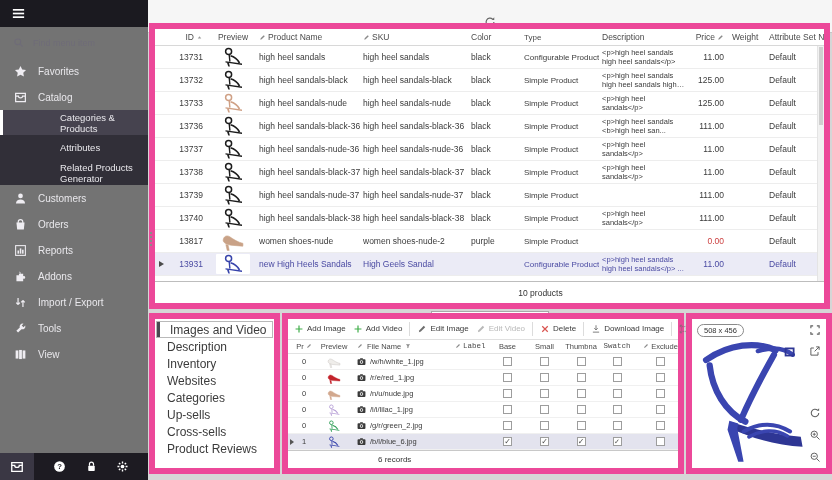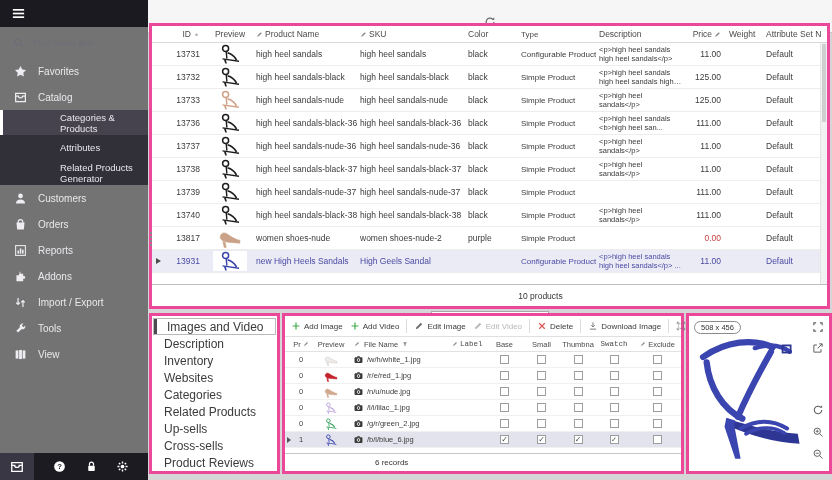--- a/index.html
+++ b/index.html
@@ -26,21 +26,21 @@
   .main{position:absolute;left:148px;top:0;right:0;bottom:0;background:#d6d6d6;}
   .toolbar{position:absolute;left:0;top:0;right:0;height:22px;background:#f6f6f6;border-bottom:1px solid #c6c6c6;display:flex;align-items:center;padding:16px 5px;gap:2px;font-size:8.5px;color:#3a3a3a;white-space:nowrap;flex-direction:column;}
   .tbtn{width:18px;height:16px;display:flex;align-items:center;justify-content:center;color:#676767;cursor:pointer;}
   .tmenu{display:flex;align-items:center;gap:3px;padding:0 4px;height:16px;color:#3a3a3a;cursor:pointer;}
   .tmenu .ic{color:#676767;display:flex;}
   .caret{width:0;height:0;border-left:3px solid transparent;border-right:3px solid transparent;border-top:3.5px solid #555;margin-left:1px;}
   .vsep{width:1px;height:14px;background:#dcdcdc;margin:0 2px;flex:none;}
   .flabel{margin:0 3px 0 2px;}
   .filter-select{width:118px;height:15px;border:1px solid #a8a8a8;background:#fff;display:flex;align-items:center;justify-content:space-between;padding:0 3px;font-size:7.5px;color:#333;cursor:pointer;}
 
-  .panel{position:absolute;background:#fff;border:3px solid #ec4899;}
+  .panel{position:absolute;background:#fff;border:6px solid #ec4899;}
 
   
   .products-panel{left:1px;top:23px;width:681px;height:286px;overflow:hidden;}
   .p-header{display:flex;height:17px;align-items:center;border-bottom:1px solid #d8d8d8;font-size:8.5px;color:#4a4a4a;}
   .pc{flex:none;padding:0 3px;overflow:hidden;white-space:nowrap;display:flex;align-items:center;gap:2px;}
   .p-row{display:flex;height:23px;align-items:center;border-bottom:1px solid #ededed;font-size:8.5px;color:#3b3b3b;cursor:pointer;}
   .p-row.sel{background:#ebebf6;color:#4a4aa2;}
   .c-marker{width:13px;justify-content:center;}
   .c-id{width:42px;justify-content:flex-end;padding-right:7px;}
   .c-preview{width:46px;justify-content:center;}
@@ -670,23 +670,20 @@
         <div class="tab">
             <span>Inventory</span>
         </div>
         <div class="tab">
             <span>Websites</span>
         </div>
         <div class="tab">
             <span>Categories</span>
         </div>
         <div class="tab">
-            <span>Related Products</span>
-        </div>
-        <div class="tab">
             <span>Up-sells</span>
         </div>
         <div class="tab">
             <span>Cross-sells</span>
         </div>
         <div class="tab">
             <span>Product Reviews</span>
         </div>
       </section>
 

